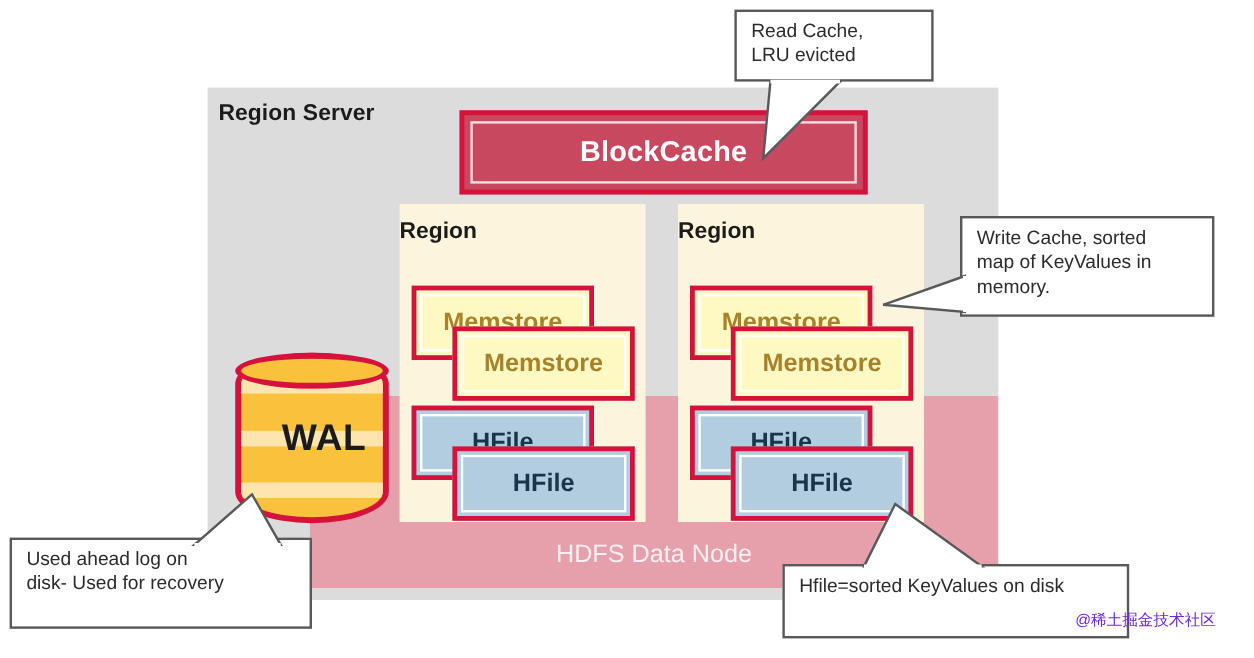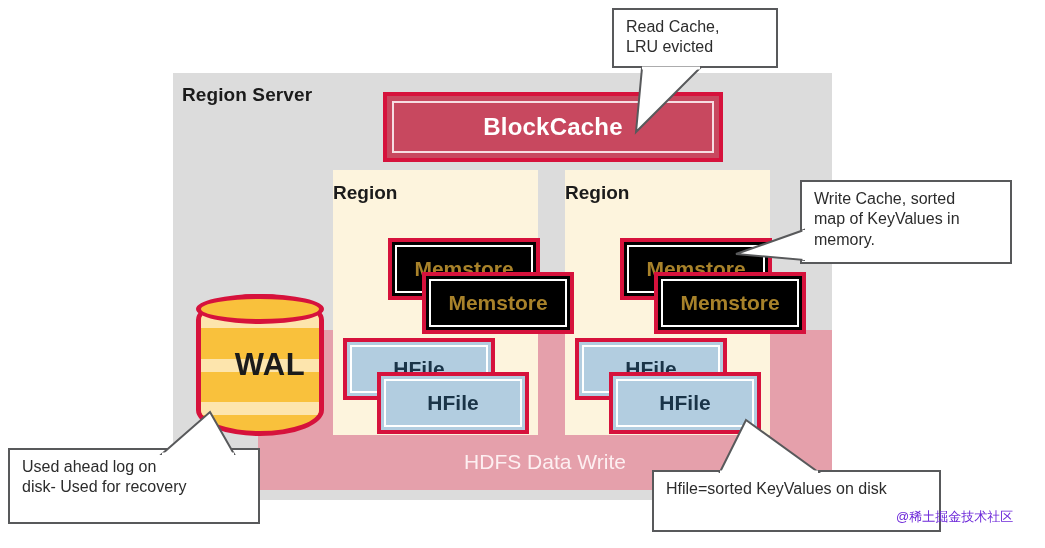--- a/index.html
+++ b/index.html
@@ -143,21 +143,21 @@
     top: 34px;
     width: 152px;
     height: 62px;
   }
   .stack .label {
     font-size: 21px;
     font-weight: bold;
   }
 
   
-  .memstore .box { background: #000000; margin-left: 45px; }
+  .memstore .box { background: #fef9c3; }
   .memstore .label { color: #a8822a; }
 
   
   .hfile .box { background: #b2cde0; }
   .hfile .label { color: #1a3448; }
 
   .memstore.left-m  { left: 343px; top: 238px; }
   .memstore.right-m { left: 575px; top: 238px; }
   .hfile.left-h     { left: 343px; top: 338px; }
   .hfile.right-h    { left: 575px; top: 338px; }
@@ -254,21 +254,21 @@
 </style>
 </head>
 <body>
 
 <div id="canvas">
 
   <div class="region-server"></div>
   <div class="region-server-label">Region Server</div>
 
   <div class="hdfs-band"></div>
-  <div class="hdfs-label">HDFS Data Write</div>
+  <div class="hdfs-label">HDFS Data Node</div>
 
   <div class="blockcache">
     <div class="blockcache-inner">
       <span class="blockcache-label">BlockCache</span>
     </div>
   </div>
 
   <div class="region-panel left">
     <div class="region-title">Region</div>
   </div>

